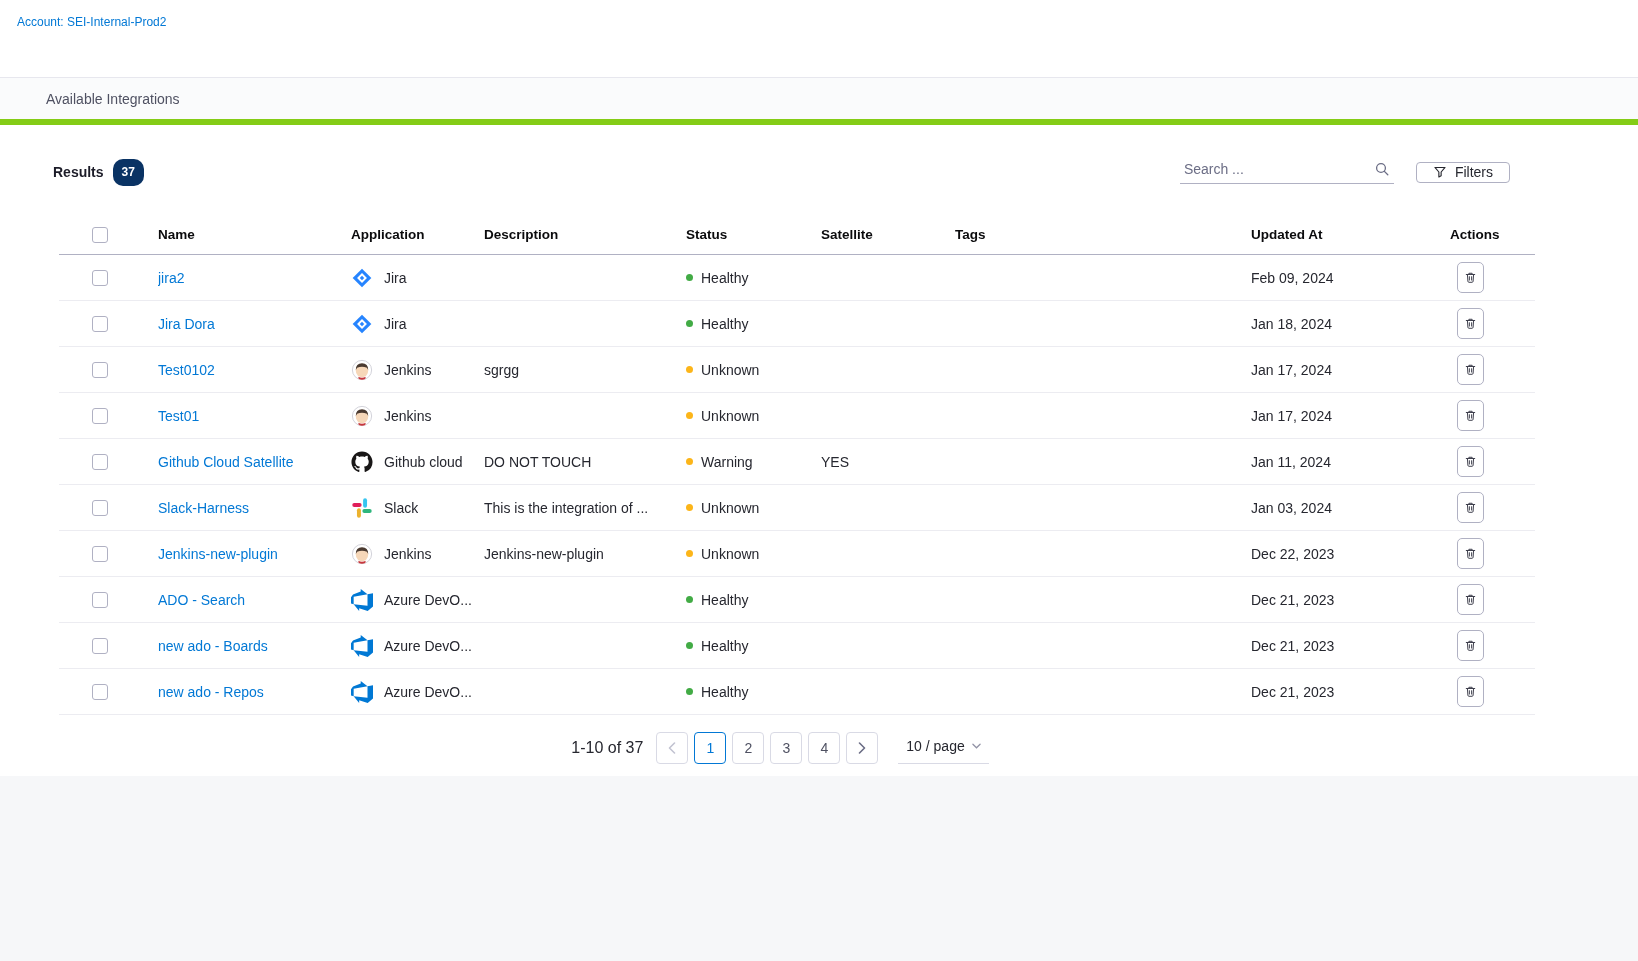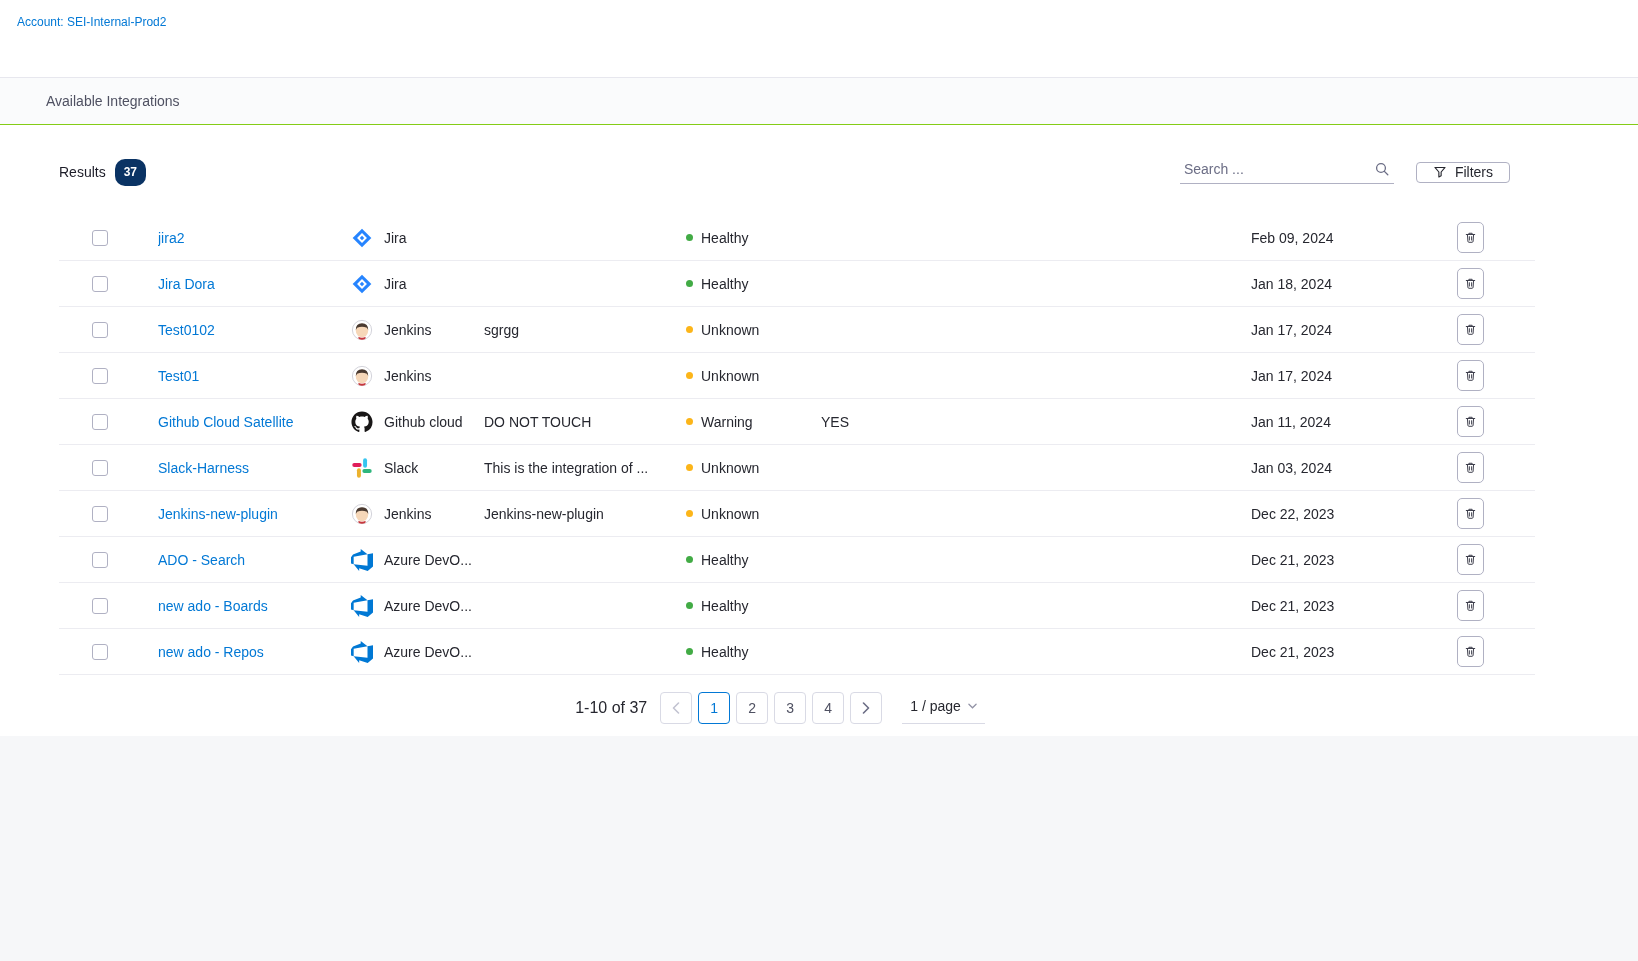--- a/index.html
+++ b/index.html
@@ -7,28 +7,28 @@
   body {
     font-family:"Liberation Sans","DejaVu Sans",sans-serif;
     background:#ffffff; color:#26272f; font-size:14px;
     display:flex; flex-direction:column; overflow:hidden;
   }
   
   .page-header { background:#fff; height:78px; padding:13px 0 0 17px; border-bottom:1px solid #e7e7ee; }
   .account-link { color:var(--accent,#0278d5); font-size:12px; text-decoration:none; cursor:pointer; }
   .page-title { font-size:19px; font-weight:700; color:#1c1c28; margin-top:10px; }
   
-  .tab-strip { height:47px; background:#fafbfc; border-bottom:1px solid #84cc16; display:flex; padding-left:31px; }
+  .tab-strip { height:47px; background:#fafbfc; border-bottom:6px solid #84cc16; display:flex; padding-left:31px; }
   .tab { padding:0 15px; display:flex; align-items:center; font-size:14px; color:#4f5162; cursor:pointer; border-bottom:2px solid transparent; padding-top:2px; }
   .tab + .tab { margin-left:32px; }
   .tab.active { color:var(--accent,#0278d5); font-weight:700; border-bottom-color:var(--accent,#0278d5); }
   
   .content-card { width:1498px; margin-left:31px; background:#fff; padding:30px 14px 12px 14px; }
   .toolbar { display:flex; align-items:center; height:34px; }
-  .results-label { font-weight:400; font-size:14px; color:#1c1c28; margin-left:14px; }
+  .results-label { font-weight:700; font-size:14px; color:#1c1c28; margin-left:8px; }
   .results-badge { display:inline-flex; margin-left:9px; height:27px; padding:0 9px; align-items:center; justify-content:center; border-radius:10px; background:var(--badge,#0a3364); color:#fff; font-size:12px; font-weight:700; }
   .spacer { flex:1; }
   .search-box { width:214px; border-bottom:1px solid #b0b1c3; display:flex; align-items:center; padding:0 4px 6px 4px; }
   .search-input { border:none; outline:none; background:transparent; flex:1; font-size:14px; color:#0369a1; font-family:inherit; }
   .search-input::placeholder { color:#6b6d85; }
   .search-icon { display:flex; }
   .filters-btn { margin-left:22px; margin-right:5px; height:21px; padding:0 16px; border:1px solid #b0b1c3; border-radius:4px; background:#fff; font-size:14px; color:#26272f; display:flex; align-items:center; gap:8px; cursor:pointer; font-family:inherit; }
   
   .table { margin:26px 0 0 14px; width:1476px; }
   .thead { display:flex; align-items:center; height:40px; border-bottom:1px solid #b0b1c3; font-weight:700; font-size:13.5px; color:#0b0b0d; }
@@ -88,20 +88,33 @@
       <span style="display:flex;">
         <svg viewBox="0 0 16 16" width="14" height="14">
             <path d="M2.2 2.8h11.6L9.3 8v4.3l-2.6 1.3V8z" fill="none" stroke="#26272f" stroke-width="1.3" stroke-linejoin="round"></path>
           </svg>
       </span>
       <span>Filters</span>
     </button>
   </div>
 
   <div class="table">
+    <div class="thead">
+        <div class="cell col-select">
+          <input type="checkbox" style="">
+        </div>
+        <div class="cell col-name">Name</div>
+        <div class="cell col-app">Application</div>
+        <div class="cell col-desc">Description</div>
+        <div class="cell col-status">Status</div>
+        <div class="cell col-sat">Satellite</div>
+        <div class="cell col-tags">Tags</div>
+        <div class="cell col-updated">Updated At</div>
+        <div class="cell col-actions">Actions</div>
+      </div>
     <div class="tbody">
         <div class="row">
           <div class="cell col-select">
             <input type="checkbox" style="">
           </div>
           <div class="cell col-name">
             <a class="name-link">jira2</a>
           </div>
           <div class="cell col-app">
             <span class="app-icon">
@@ -507,21 +520,21 @@
         <button class="page-btn">2</button>
         <button class="page-btn">3</button>
         <button class="page-btn">4</button>
         <button class="page-btn nav">
           <svg viewBox="0 0 8 12" width="8" height="12">
             <path d="M1.5 1 6.5 6 1.5 11" fill="none" stroke="#6b6d85" stroke-width="1.6" stroke-linecap="round" stroke-linejoin="round"></path>
           </svg>
         </button>
       </div>
     <div class="page-size">
-      <span>1 / page</span>
+      <span>10 / page</span>
       <span style="display:flex;">
         <svg viewBox="0 0 10 6" width="9" height="6">
             <path d="M1 1 L5 5 L9 1" fill="none" stroke="#9293a6" stroke-width="1.4" stroke-linecap="round"></path>
           </svg>
       </span>
     </div>
   </div>
 </div>
 
 <div class="footer-band"></div>

